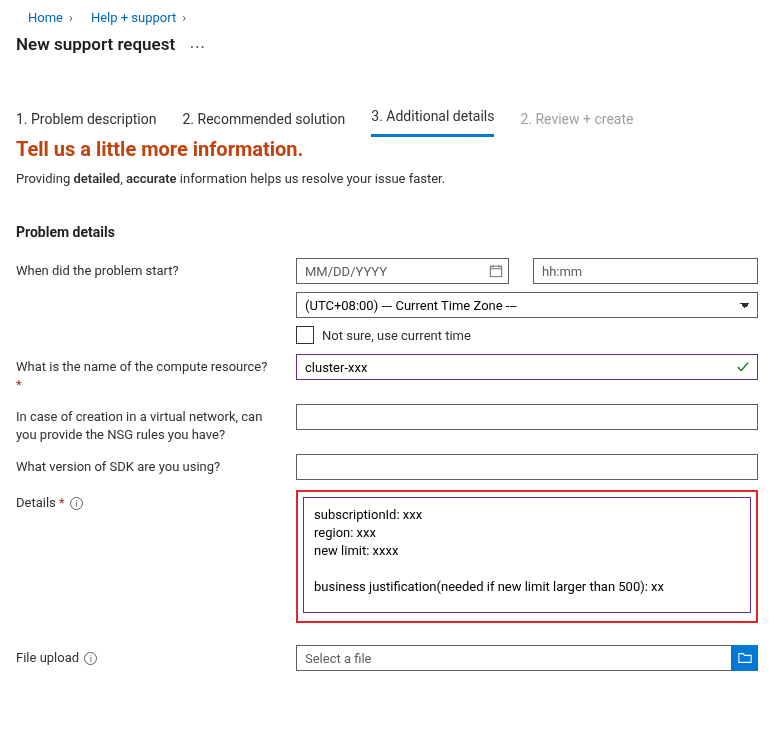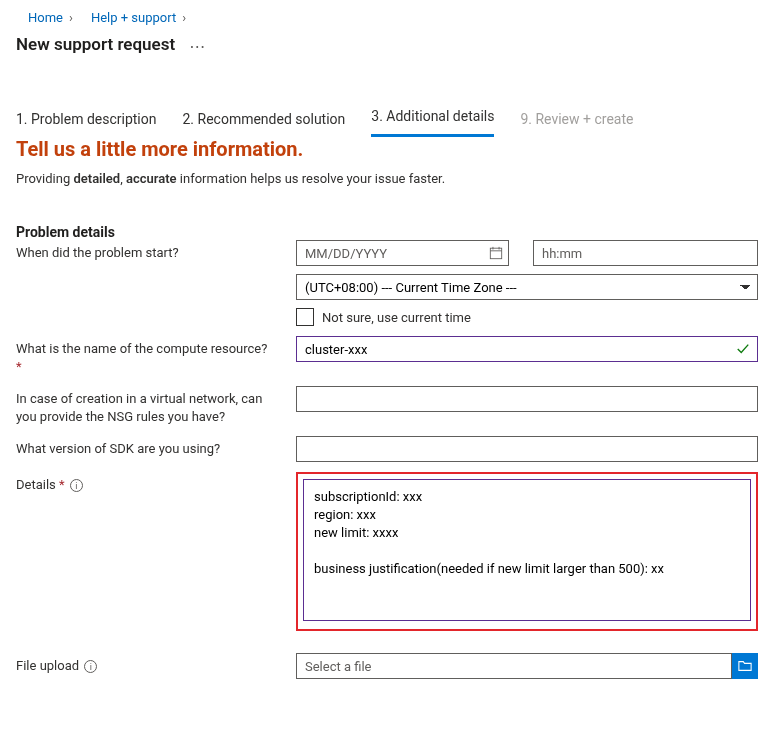--- a/index.html
+++ b/index.html
@@ -30,21 +30,21 @@
   .tab.active { font-weight: 400; border-bottom: 3px solid #0078d4; }
 
   
   .section-lead { font-size: 20px; font-weight: 700; color: #c2410c; }
   .section-sub { margin-top: 10px; font-size: 13px; color: #323130; }
   .section-sub b { font-weight: 600; }
 
   .group-hdr { margin-top: 38px; font-size: 14px; font-weight: 700; color: #201f1e; }
 
   
-  .form { }
+  .form { margin-top: 18px; }
   .row { display: flex; align-items: flex-start; margin-bottom: 10px; }
   .row .lbl { width: 280px; padding-right: 20px; font-size: 13px; color: #323130; line-height: 18px; padding-top: 4px;}
   .row .ctl { flex: 1; display: flex; flex-direction: column; gap: 8px; }
   .req { color: #a4262c; }
   .info-icon {
     display: inline-flex; align-items: center; justify-content: center;
     width: 13px; height: 13px; border: 1px solid #605e5c; border-radius: 50%;
     font-size: 9px; color: #605e5c; margin-left: 2px; vertical-align: middle;
   }
 
@@ -80,21 +80,21 @@
     width: 14px; height: 14px; color: #107c10;
   }
 
   
   .chk-row { display: flex; align-items: center; gap: 8px; font-size: 13px; color: #323130; }
   .chk-box { width: 18px; height: 18px; border: 1px solid #323130; background: #fff; cursor: pointer; }
 
   
   .detail-outline { border: 2px solid #e3262b; padding: 5px; }
   .ta {
-    width: 100%; height: 142px; border: 1px solid #5b2e91; background: #fff;
+    width: 100%; height: 116px; border: 1px solid #5b2e91; background: #fff;
     resize: none; font-family: inherit; font-size: 13px; padding: 8px 10px; outline: none;
     line-height: 18px;
   }
 
   
   .file-row { display: flex; align-items: stretch; width: 100%; }
   .file-inp { flex: 1; }
   .file-btn {
     width: 26px; height: 26px; background: #0078d4; border: 1px solid #0078d4;
     display: flex; align-items: center; justify-content: center; cursor: pointer; color: #fff;
@@ -114,21 +114,21 @@
 
 <div class="title-row">
   <h1>New support request</h1>
   <span class="more-dots">⋯</span>
 </div>
 
 <div class="tabs">
   <div class="tab">1. Problem description</div>
   <div class="tab">2. Recommended solution</div>
   <div class="tab active">3. Additional details</div>
-  <div class="tab disabled">9. Review + create</div>
+  <div class="tab disabled">2. Review + create</div>
 </div>
 
 <div class="section-lead">Tell us a little more information.</div>
 <div class="section-sub">
   <span>Providing </span><b>detailed</b><span>, </span><b>accurate</b><span> information helps us resolve your issue faster.</span>
 </div>
 
 <div class="group-hdr">Problem details</div>
 
 <div class="form">

